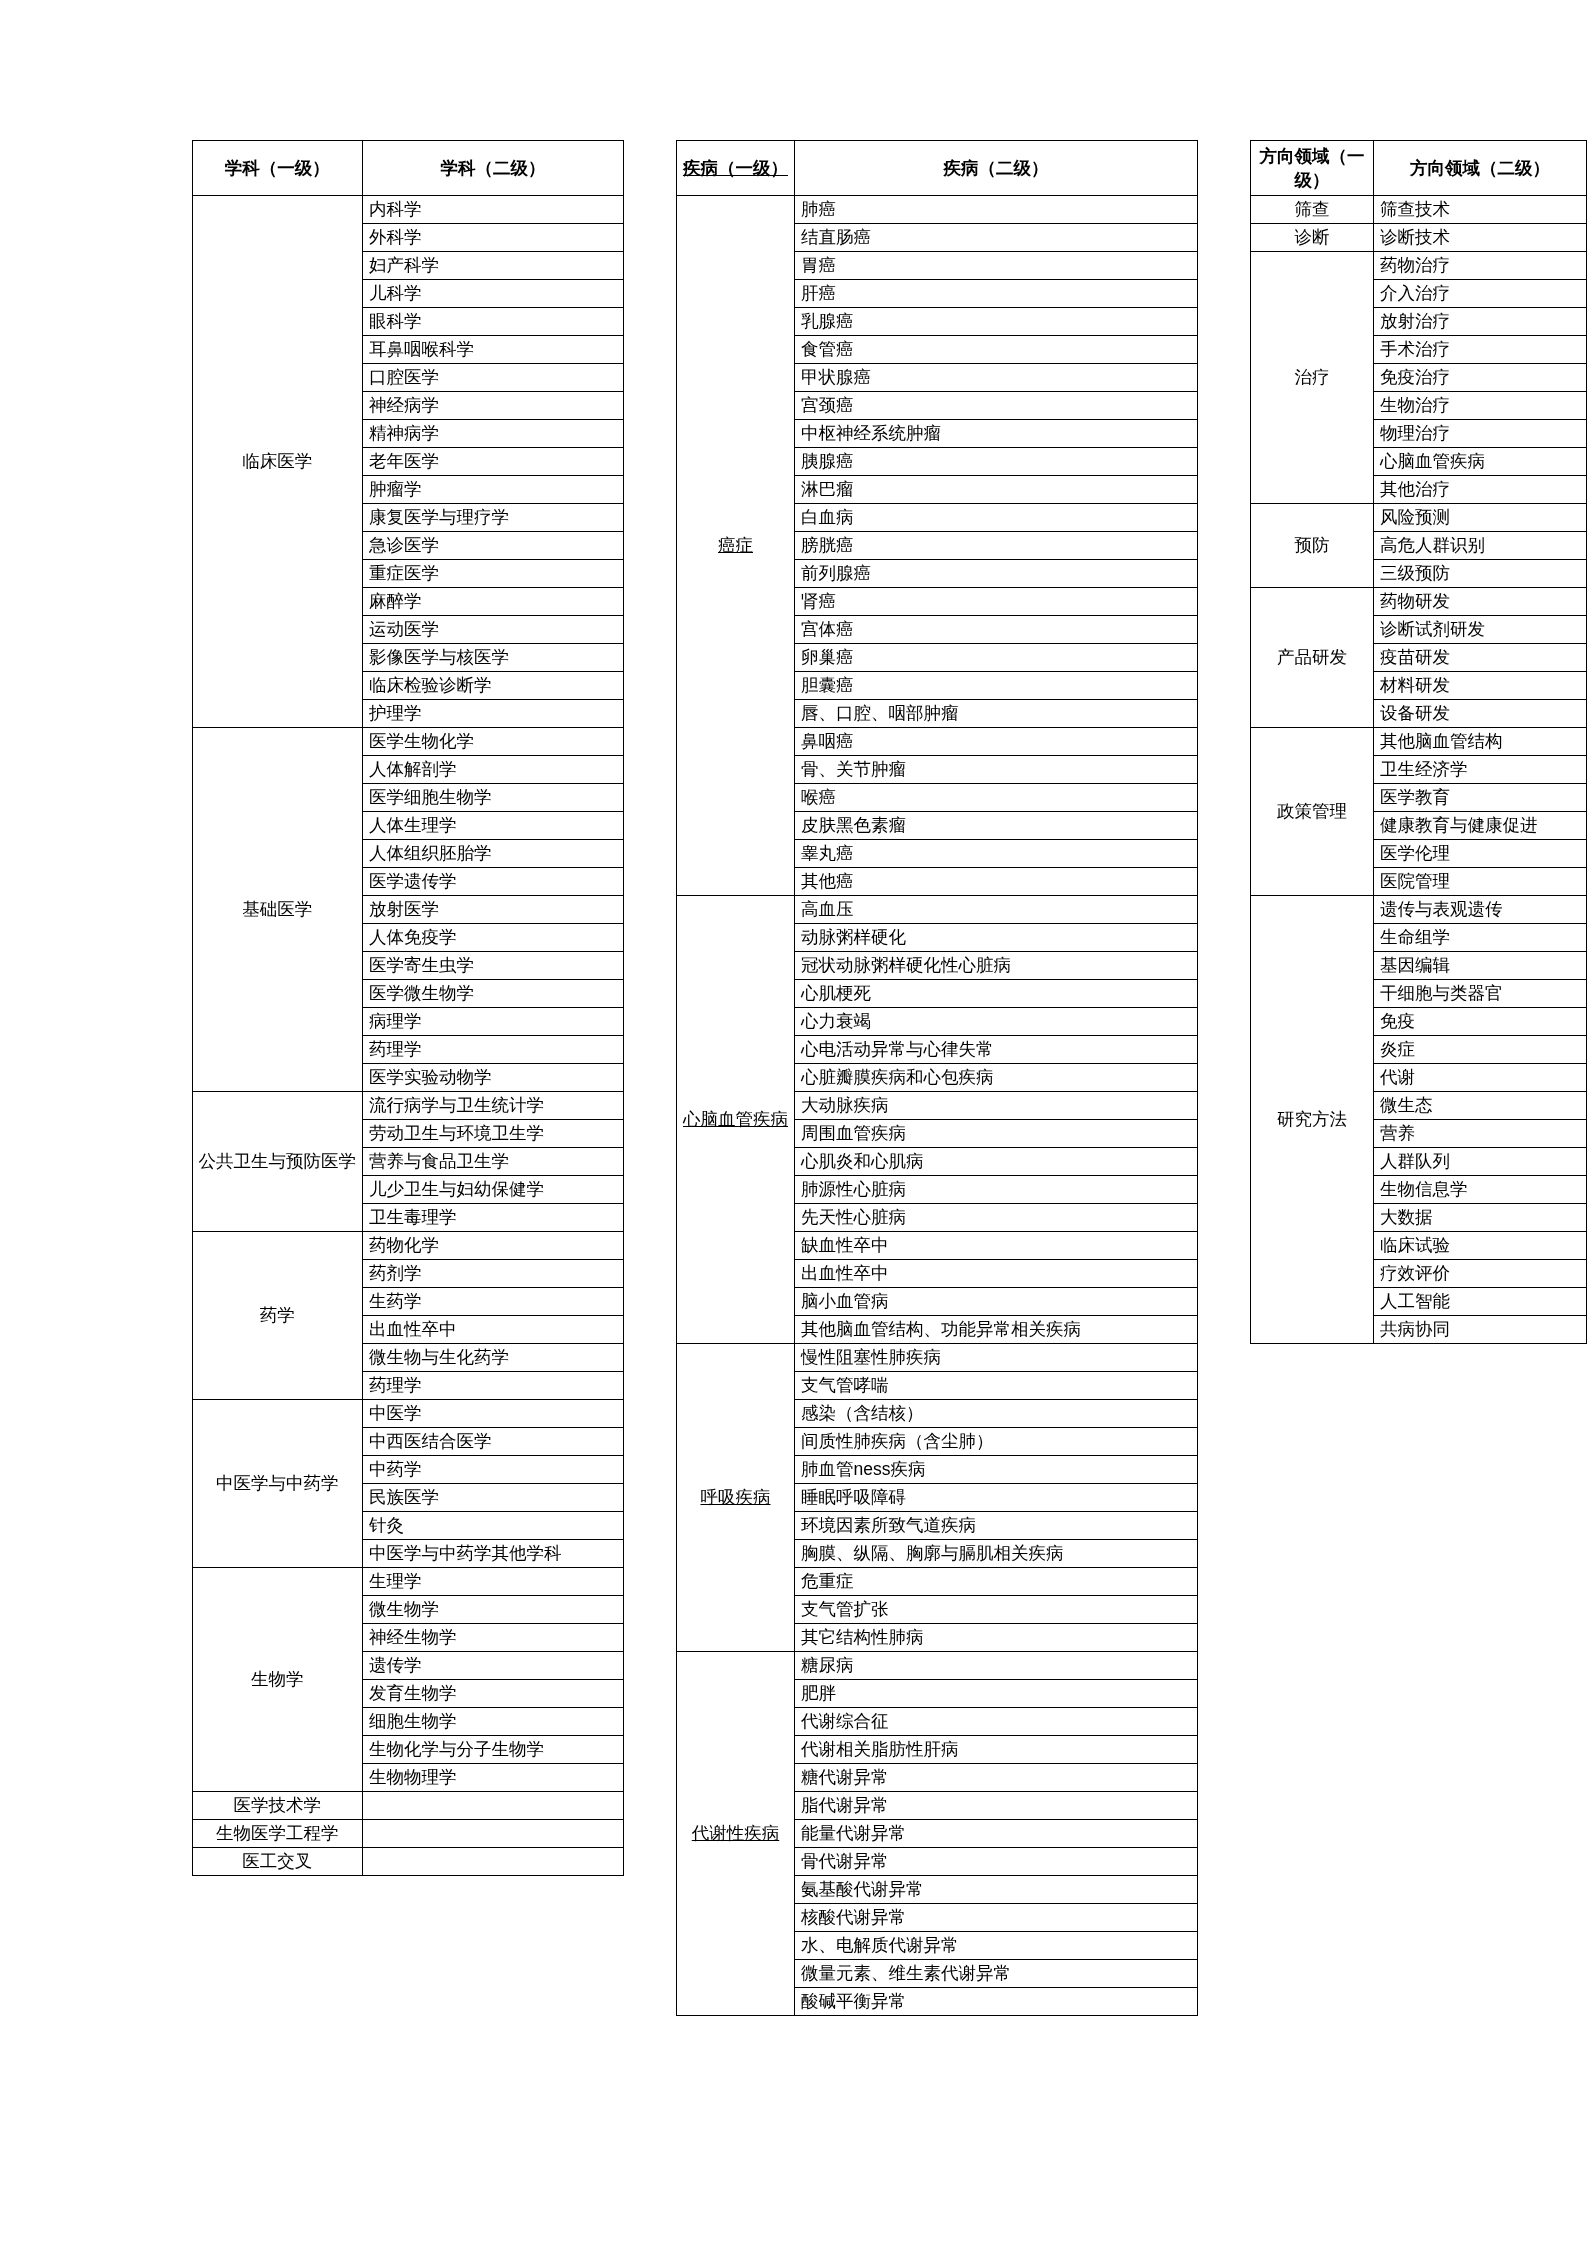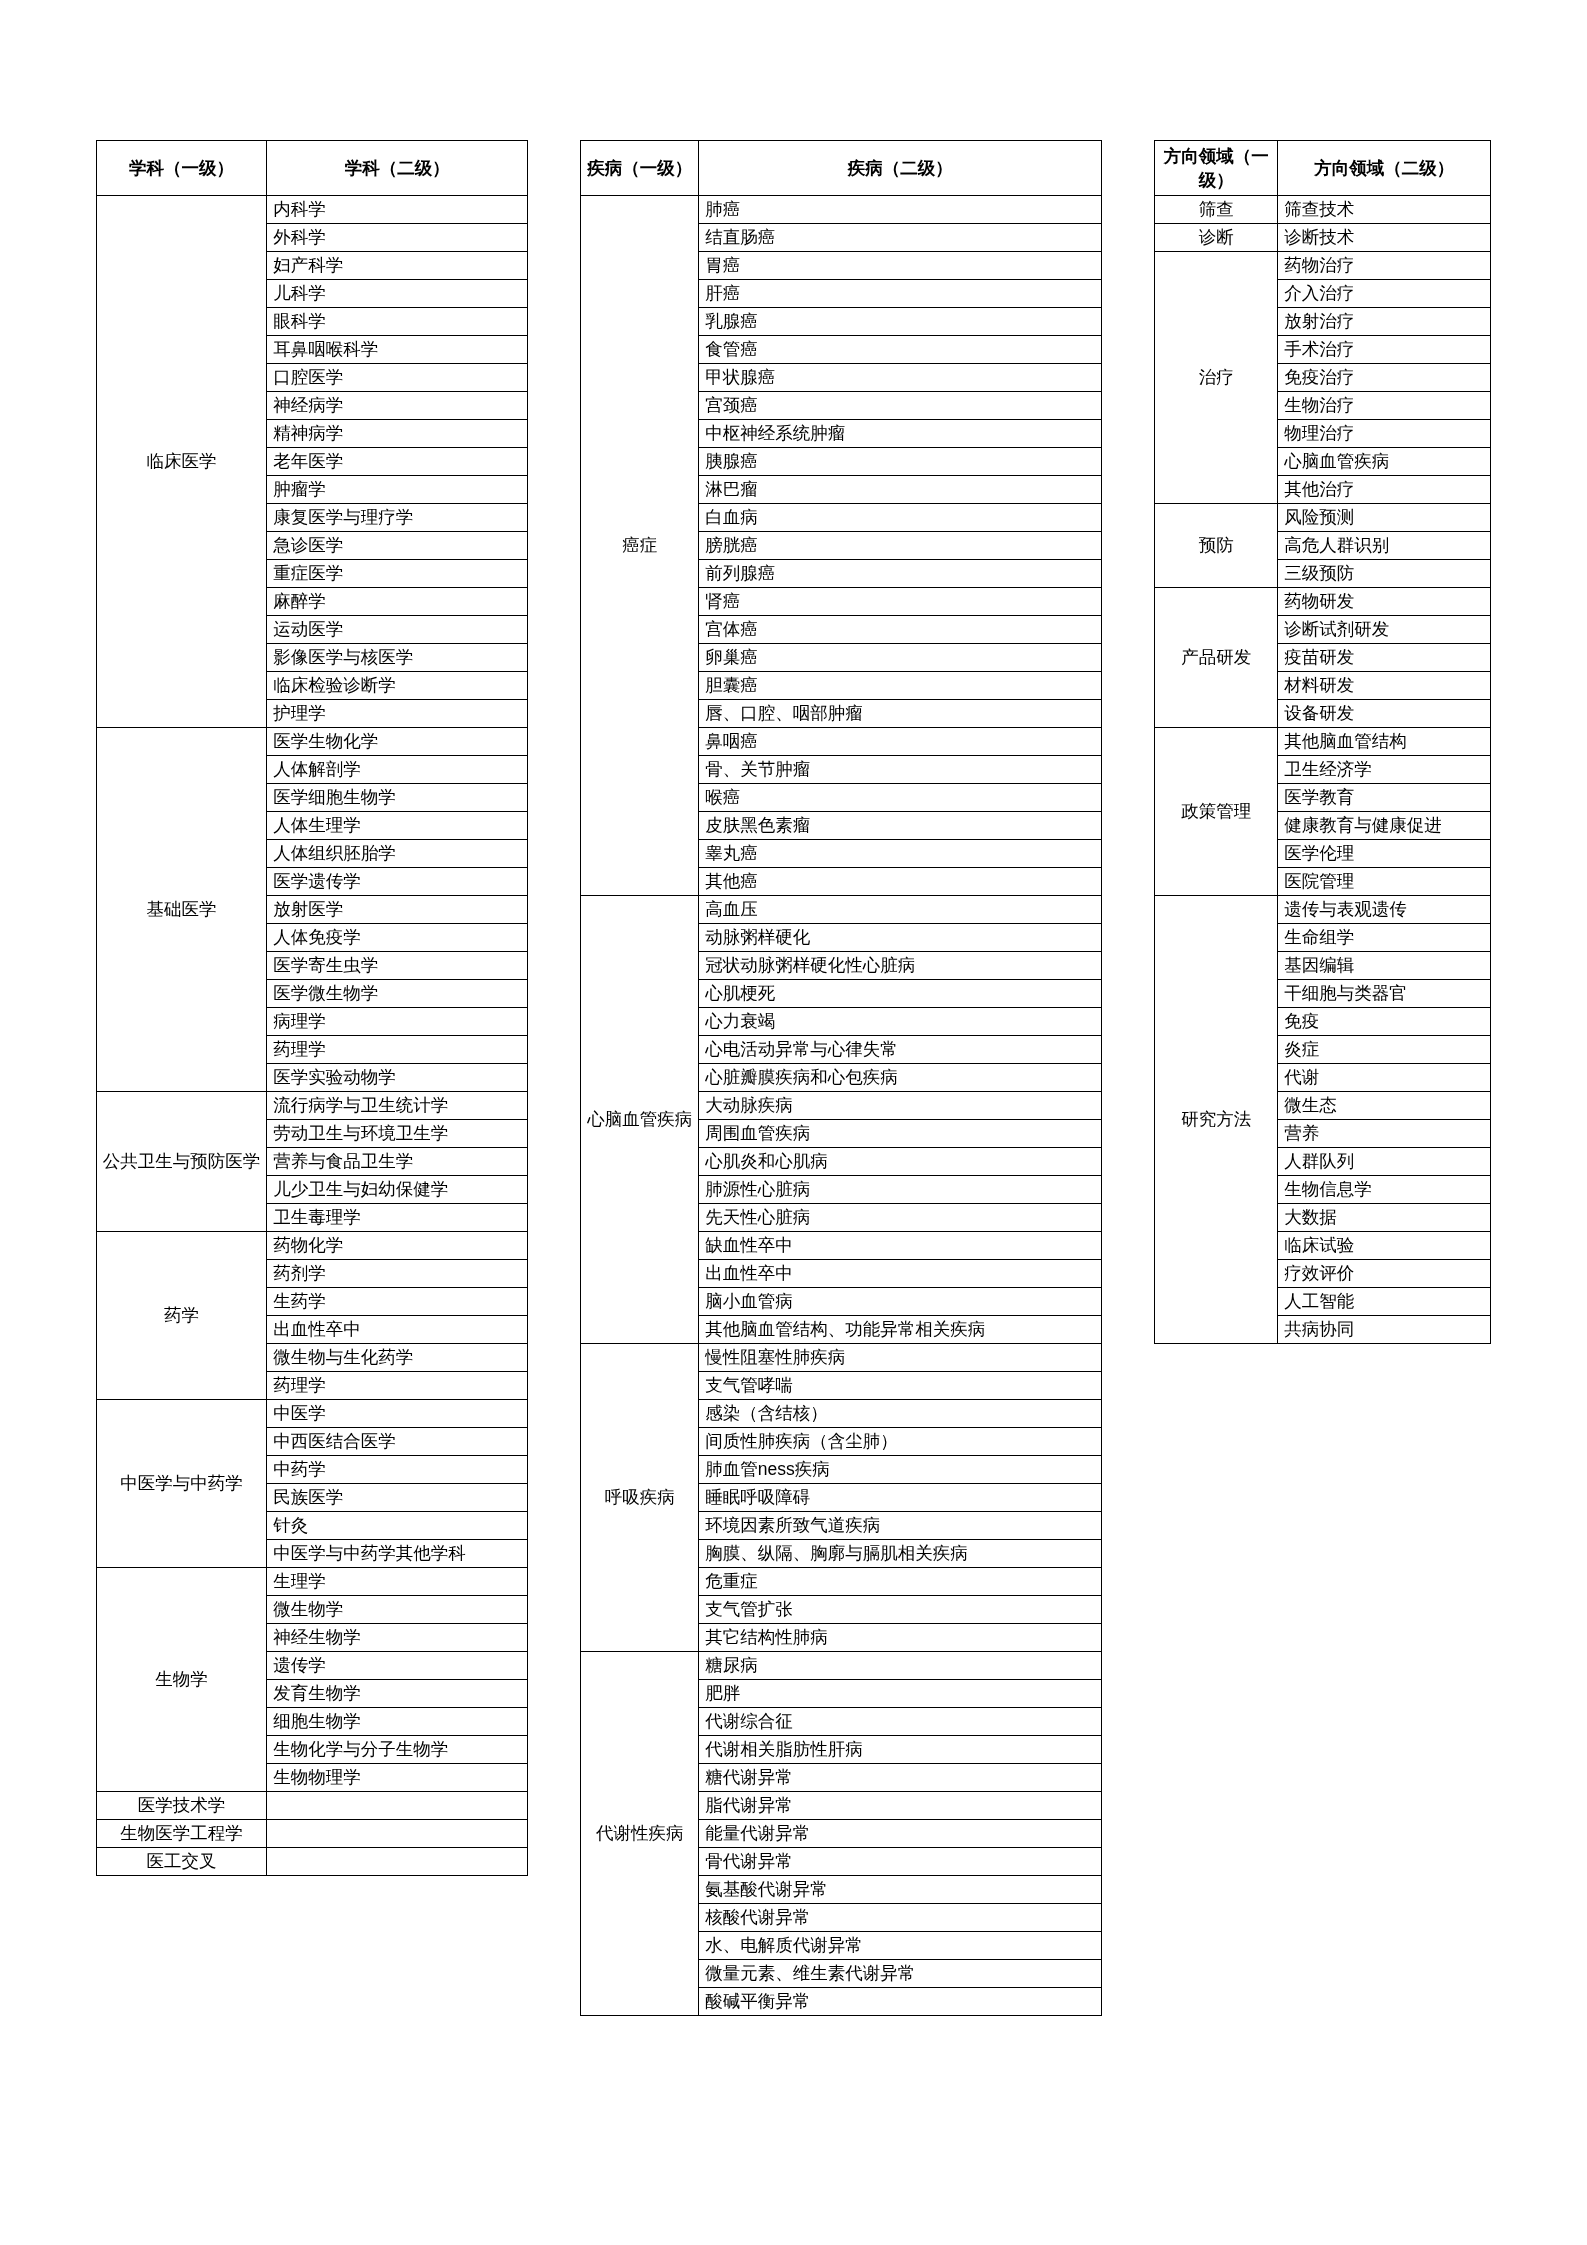--- a/index.html
+++ b/index.html
@@ -24,21 +24,21 @@
   .doc-title {
     text-align: center;
     font-size: 29px;
     font-weight: bold;
     letter-spacing: 1px;
     margin: 0 0 26px 0;
   }
   .tables-row {
     display: flex;
     align-items: flex-start;
-    justify-content: center;
+    justify-content: flex-end;
     gap: 16px;
   }
   table.grid {
     border-collapse: collapse;
     table-layout: fixed;
     font-size: 17.5px;
   }
   table.grid td, table.grid th {
     border: 1.3px solid #000;
     padding: 1px 6px;
@@ -57,21 +57,21 @@
   }
   td.cat {
     text-align: center;
     vertical-align: middle;
     white-space: normal;
     line-height: 24px;
   }
   
   .t-discipline .c1 { width: 152px; }
   .t-discipline .c2 { width: 248px; }
-  .t-disease .c1 { width: 100px; }
+  .t-disease .c1 { width: 100px; text-decoration: underline; }
   .t-disease .c2 { width: 390px; }
   .t-field .c1 { width: 110px; }
   .t-field .c2 { width: 200px; }
   .tbl-gap { width: 20px; }
 </style>
 </head>
 <body>
 
 <div class="page">
 

